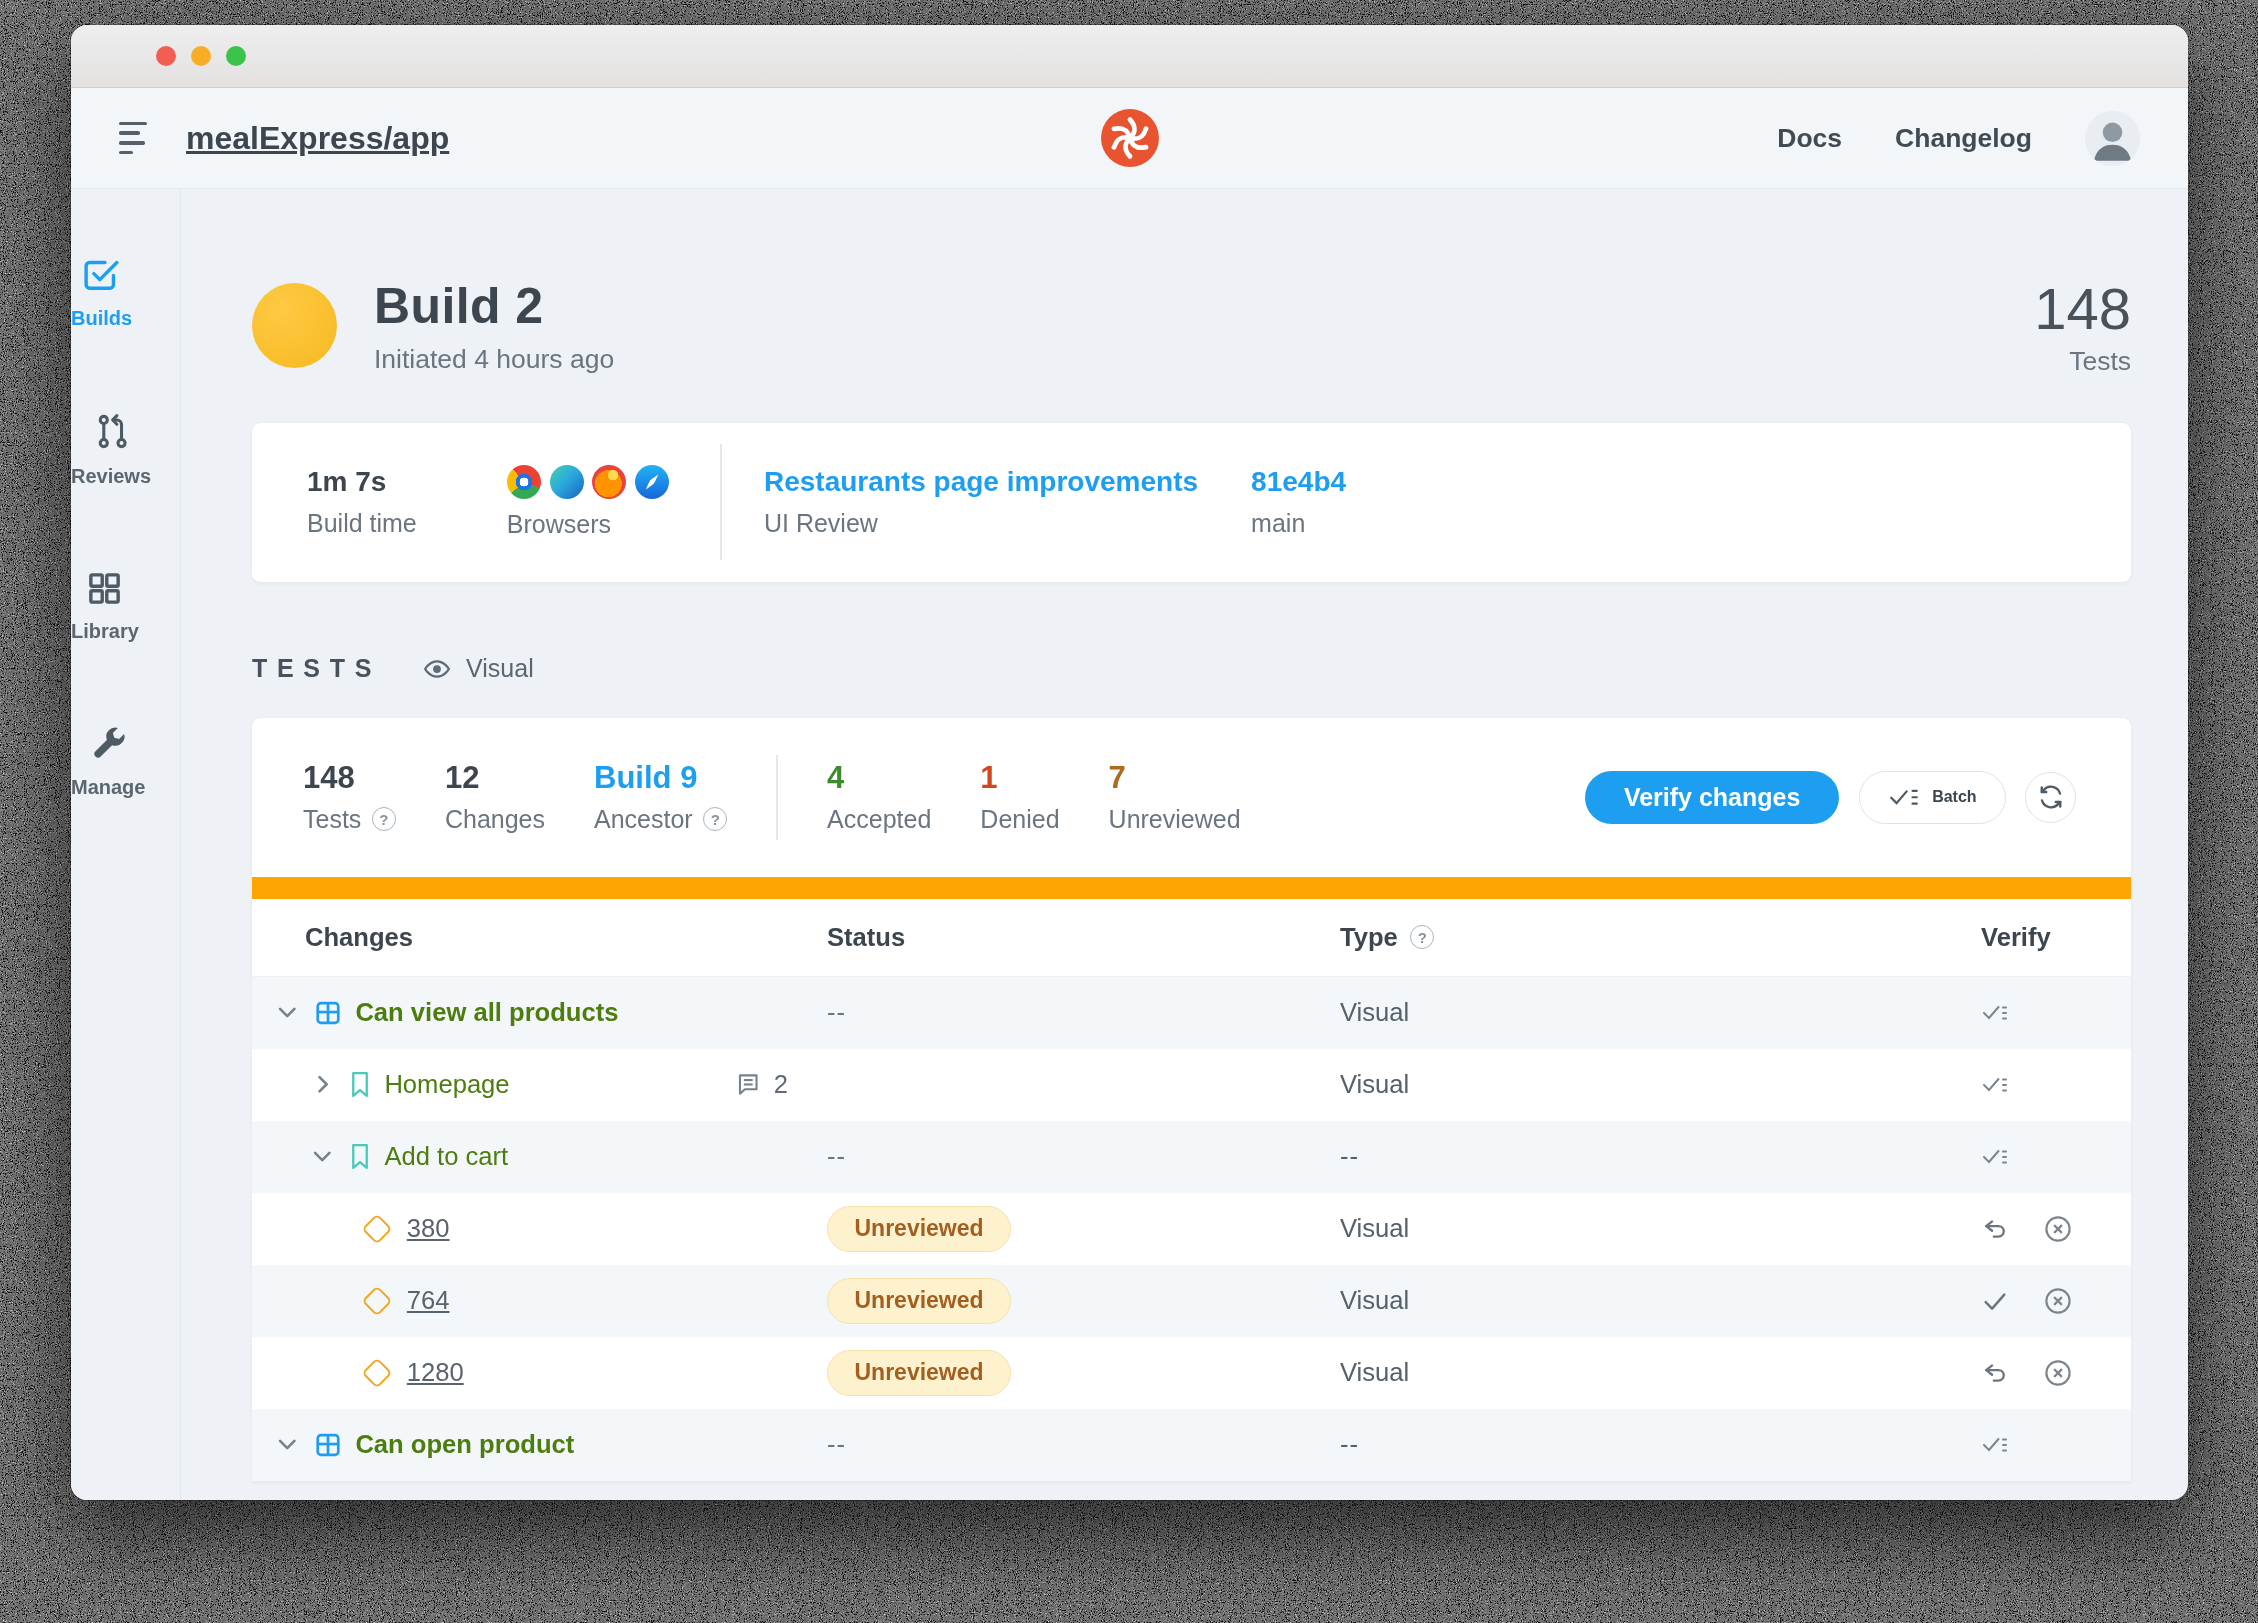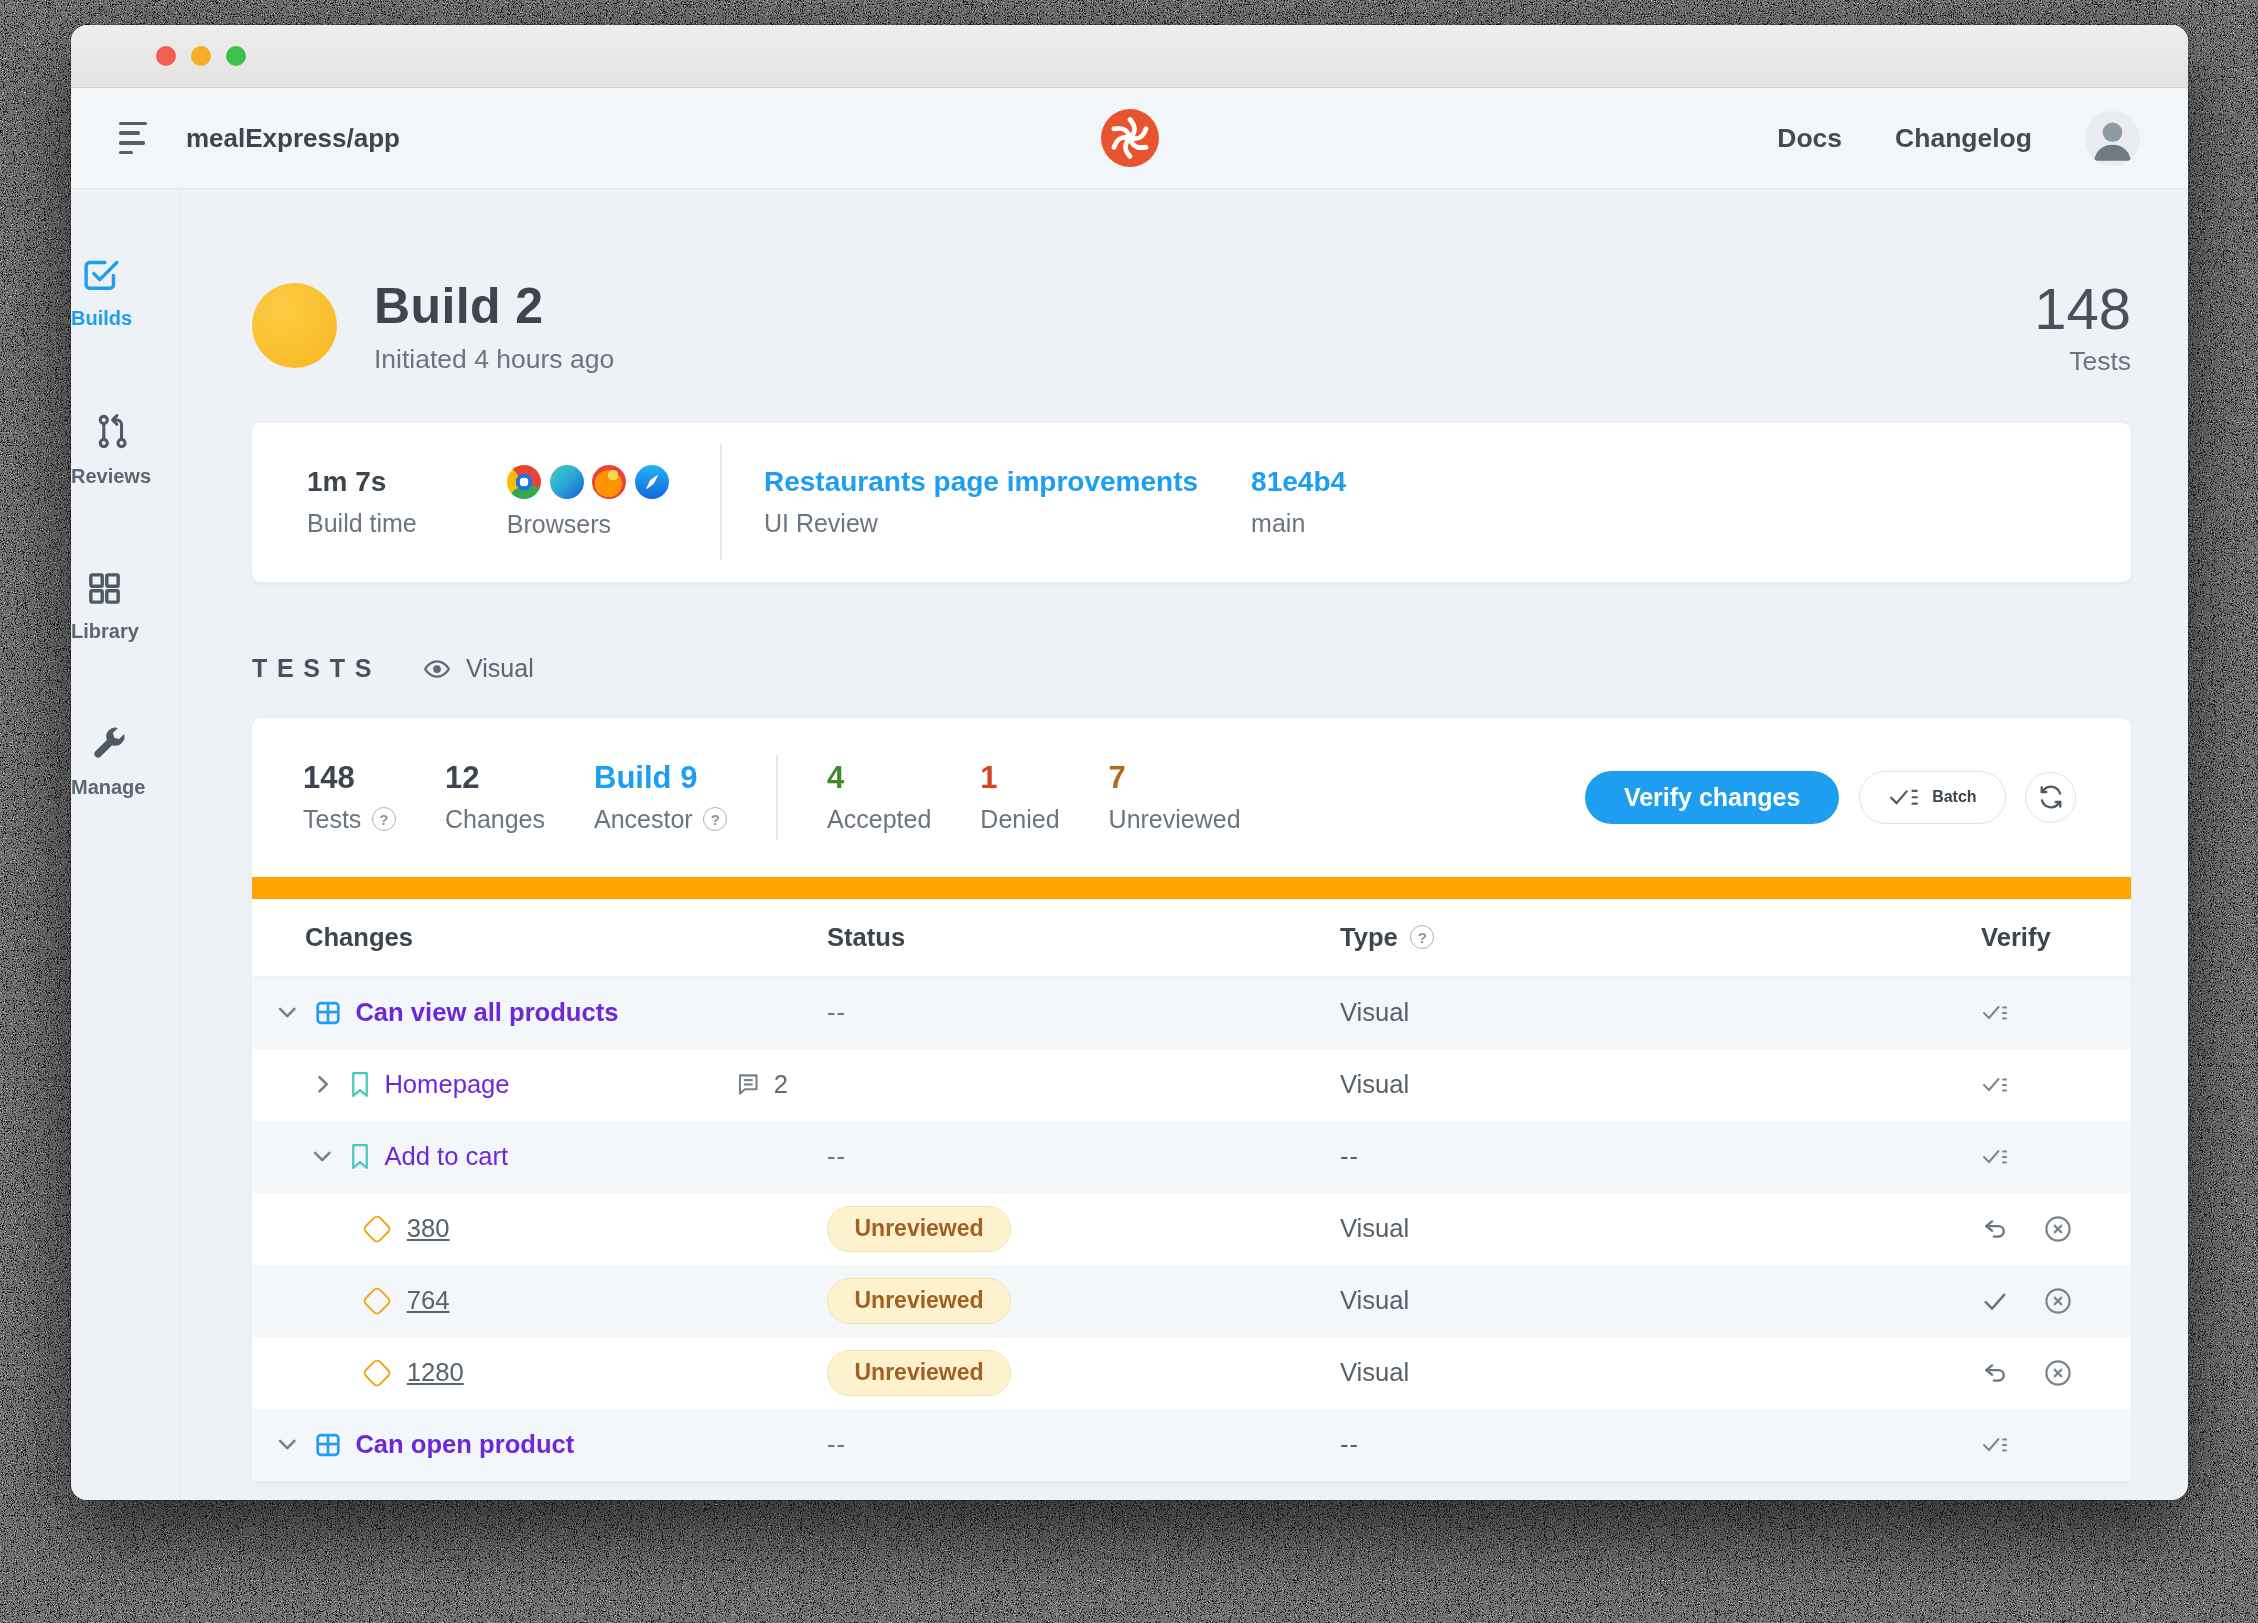--- a/index.html
+++ b/index.html
@@ -35,21 +35,21 @@
 
   
   .navbar{height:101px;background:#f2f6f9;border-bottom:0.9px solid var(--hair);
     display:flex;align-items:center;padding:0 48px;position:relative;}
   .hamburger{width:30px;display:flex;flex-direction:column;gap:6.2px;cursor:pointer;}
   .hamburger i{display:block;height:3.5px;background:#55606a;border-radius:1.8px;}
   .hamburger i:nth-child(1){width:28px;}
   .hamburger i:nth-child(2){width:21px;}
   .hamburger i:nth-child(3){width:25.6px;}
   .hamburger i:nth-child(4){width:14px;}
-  .project{margin-left:37px;font-size:26px;font-weight:700;color:var(--ink);}
+  .project{margin-left:37px;font-size:32px;font-weight:700;color:var(--ink);text-decoration:underline;}
   .logo{position:absolute;left:50%;top:50%;transform:translate(-50%,-50%);}
   .nav-right{margin-left:auto;display:flex;align-items:center;gap:53px;}
   .nav-link{font-size:26.5px;color:#414b54;font-weight:600;cursor:pointer;}
   .avatar{width:55px;height:55px;border-radius:50%;overflow:hidden;background:#e8ecef;}
 
   
   .shell{display:flex;height:1312px;}
   .sidebar{width:110px;border-right:0.9px solid var(--hair);padding-top:65px;
     display:flex;flex-direction:column;align-items:flex-start;gap:81px;background:var(--pagebg);}
   .side-item{display:flex;flex-direction:column;align-items:center;gap:12.4px;cursor:pointer;}
@@ -121,21 +121,21 @@
   .progress-strip{height:22px;background:var(--orange);}
 
   .thead,.trow{display:grid;grid-template-columns:575px 513px 641px 1fr;align-items:center;}
   .thead{height:78px;border-bottom:0.9px solid #eef1f4;}
   .thead .th{font-size:25.6px;font-weight:700;color:var(--ink);display:flex;align-items:center;gap:12.4px;}
   .thead .th:first-child{padding-left:53px;}
   .trow{height:72px;background:#fff;}
   .trow.alt{background:var(--rowgray);}
   .cell-name{display:flex;align-items:center;gap:13.2px;}
   .pl0{padding-left:21px;} .pl1{padding-left:56px;} .pl2{padding-left:109px;}
-  .rname{font-size:25.6px;color:#6d28d9;}
+  .rname{font-size:25.6px;color:#4d7c0f;}
   .rname.bold{font-weight:700;}
   .rname.num{color:#59636d;text-decoration:underline;}
   .dashes{font-size:25.6px;color:var(--gray);letter-spacing:0.9px;}
   .cell-type{font-size:25.6px;color:var(--ink2);}
   .expander{width:28px;height:28px;display:flex;align-items:center;justify-content:center;cursor:pointer;flex:none;}
   .diamond{width:22px;height:22px;border:2.6px solid #f2a51f;border-radius:5.3px;transform:rotate(45deg);margin:0 5.3px;flex:none;}
   .comment-group{margin-left:auto;margin-right:39px;display:flex;align-items:center;gap:12.4px;cursor:pointer;}
   .comment-count{font-size:25.6px;color:#5f6b76;}
   .minibar{width:76px;height:17.6px;border-radius:8.8px;background:var(--orange);}
   .badge{display:inline-flex;align-items:center;height:46px;padding:0 26.5px;border-radius:23px;

